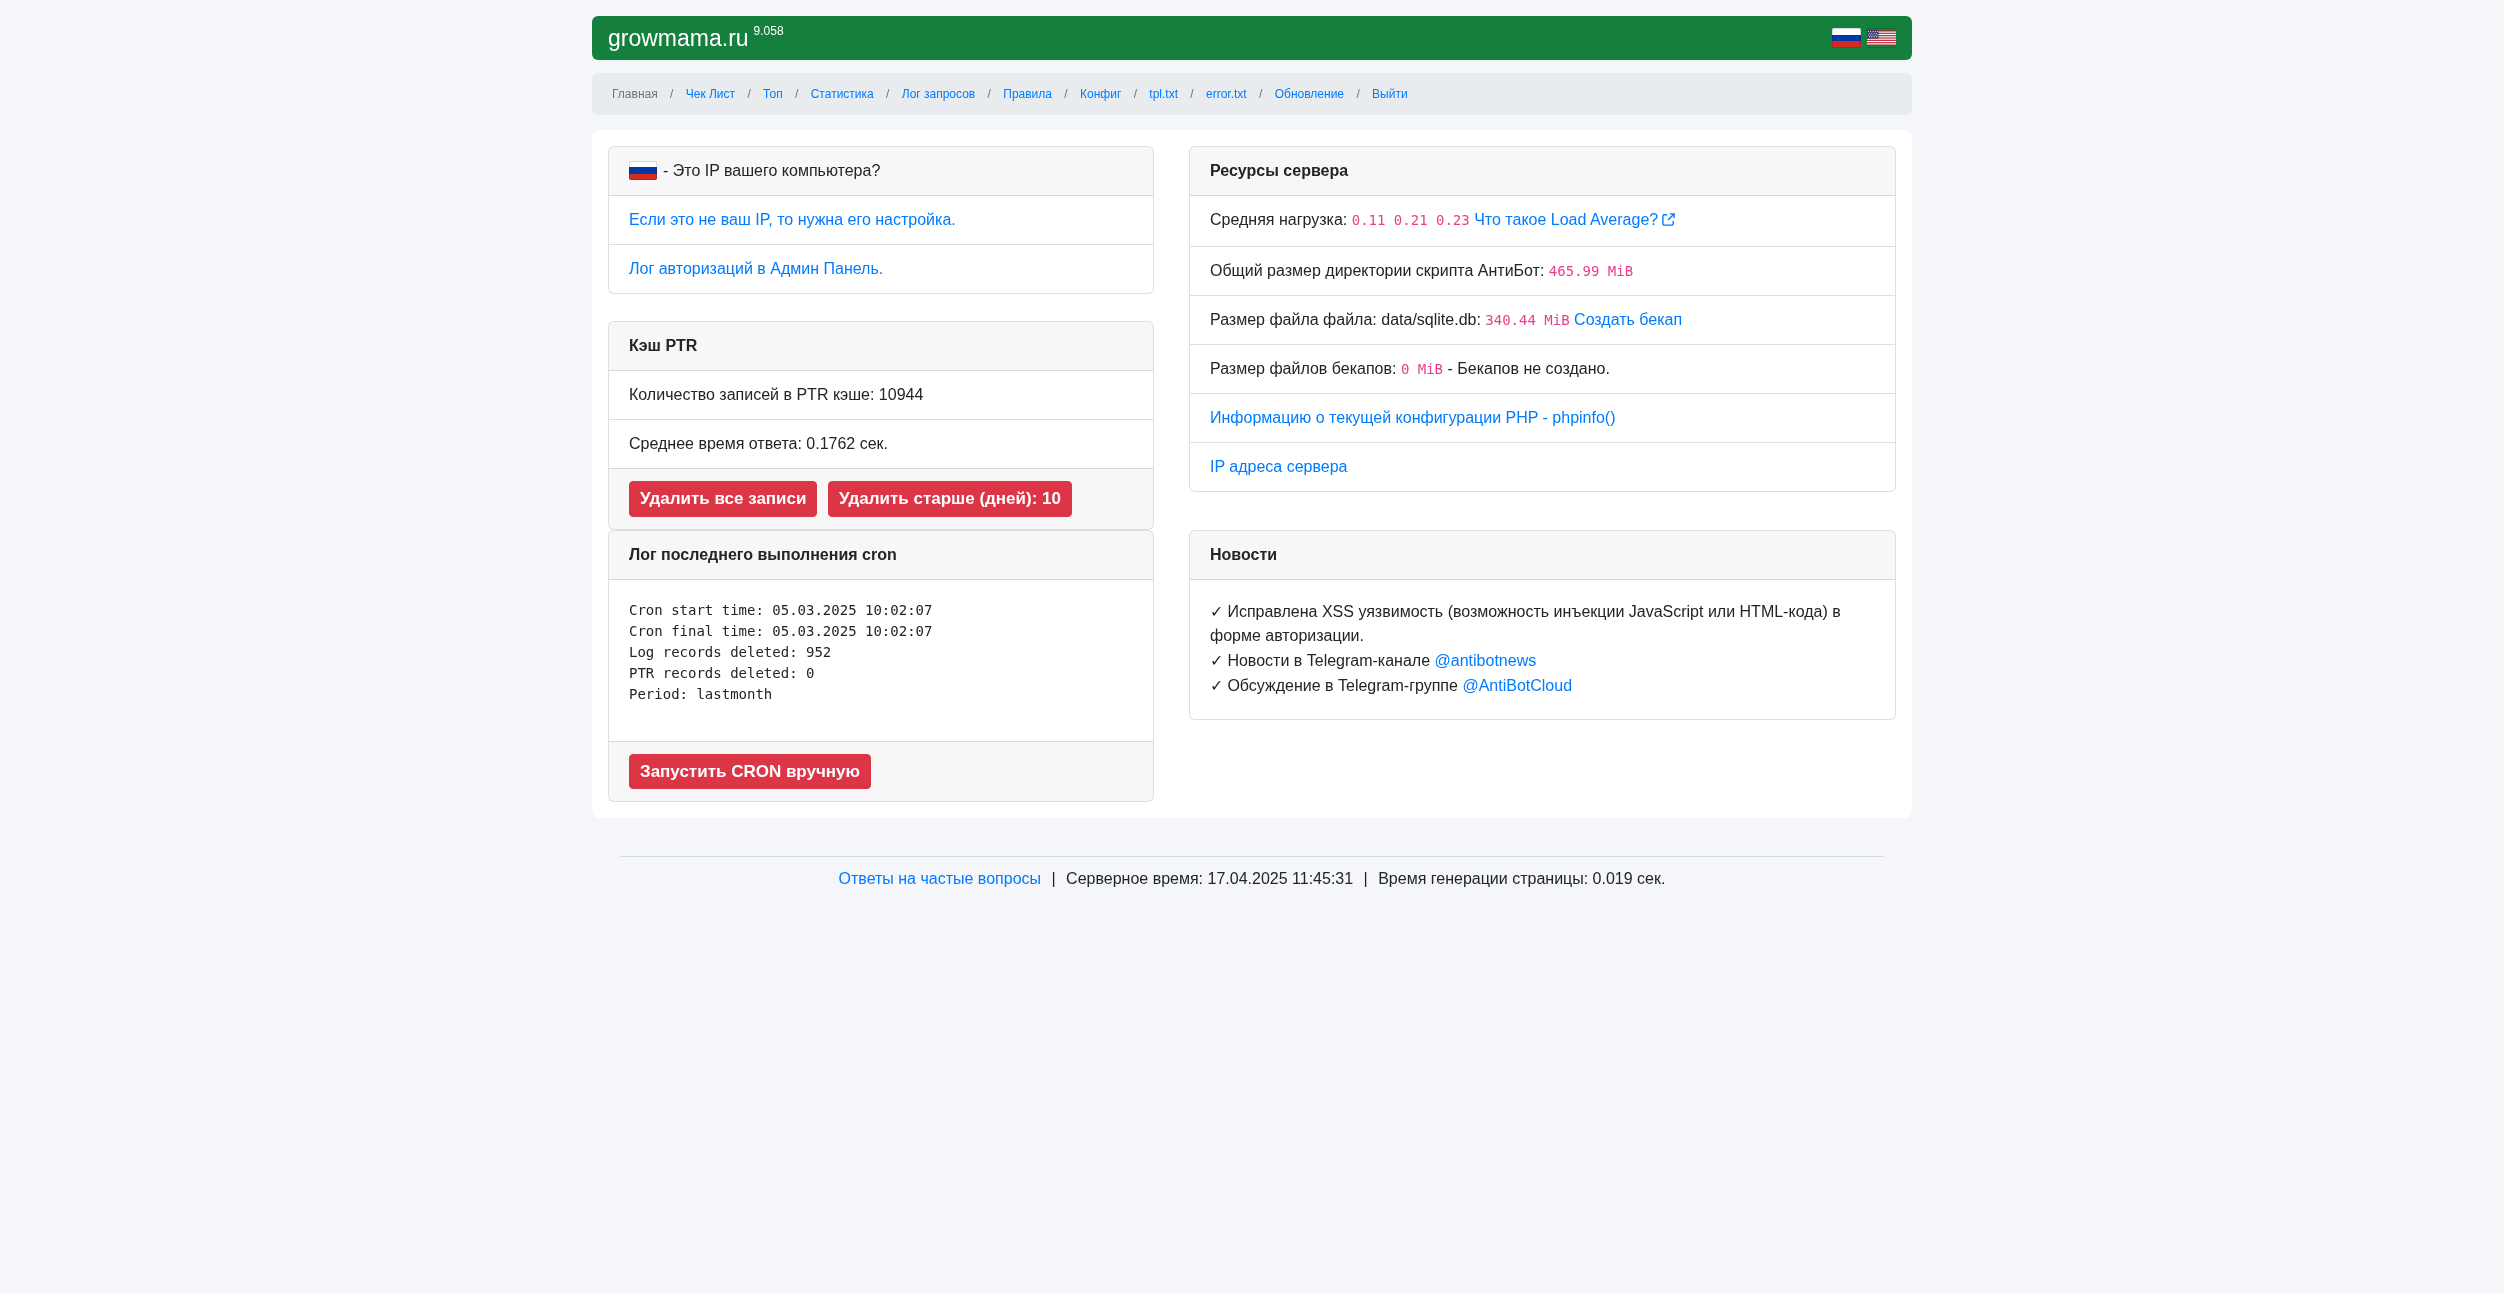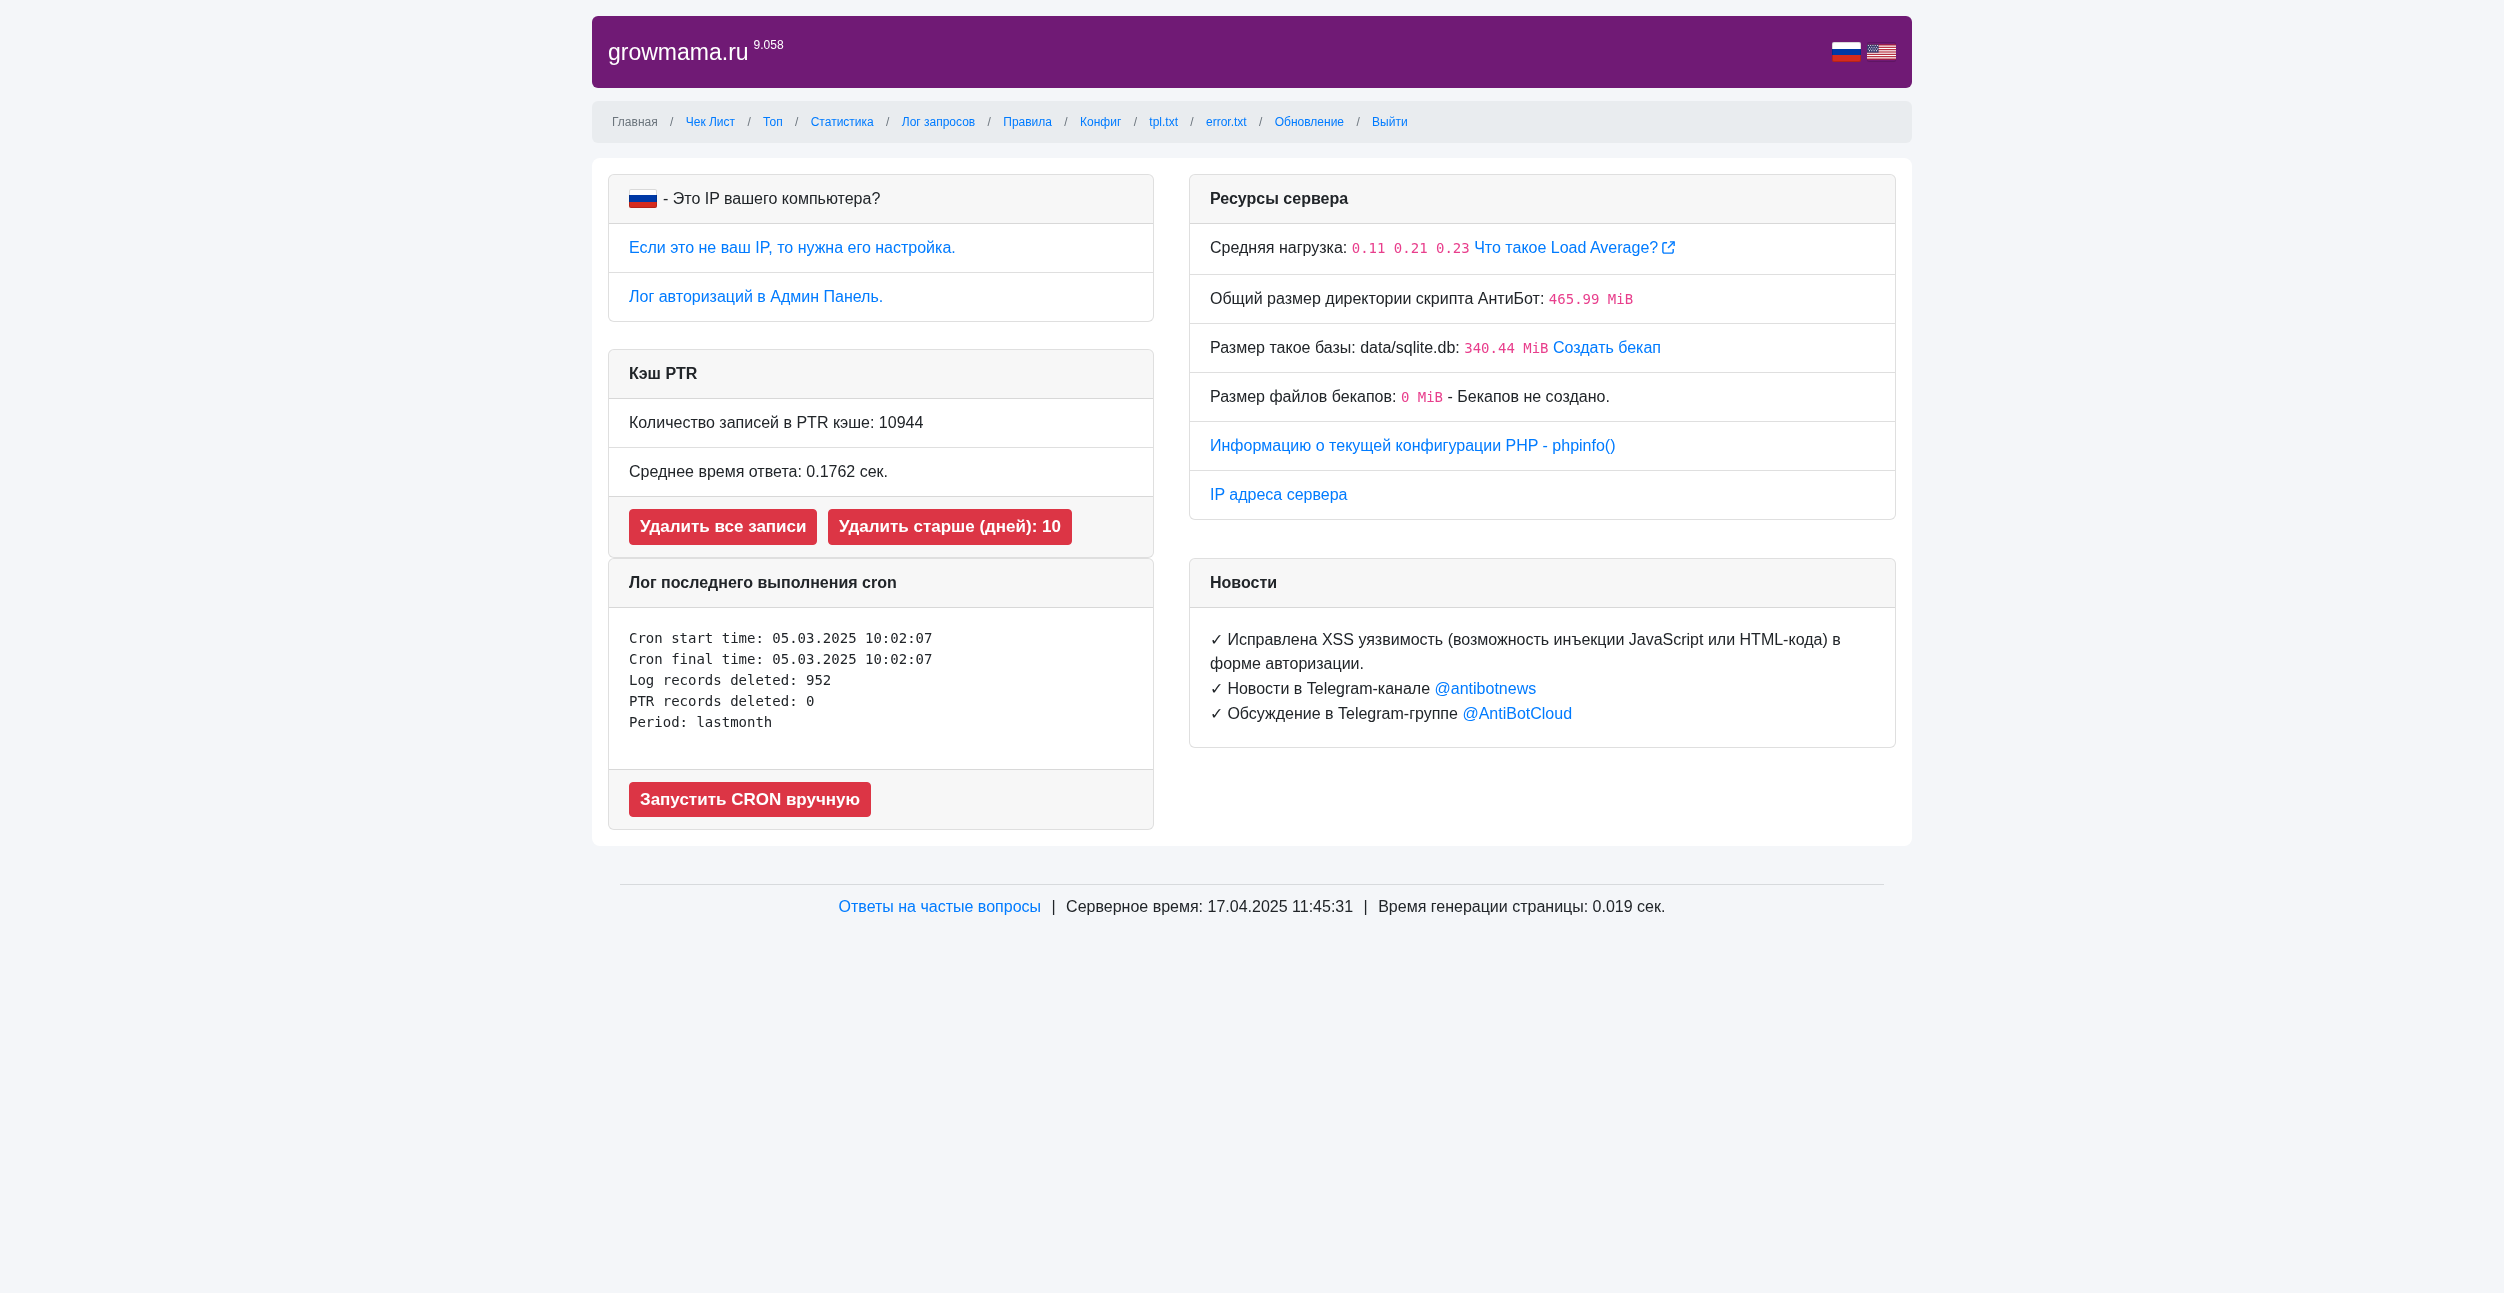--- a/index.html
+++ b/index.html
@@ -9,21 +9,21 @@
     background:#f4f6f9;
     font-family:"Liberation Sans", sans-serif;
     font-size:16px; color:#212529;
   }
   a { color:#007bff; text-decoration:none; cursor:pointer; }
 
   .container { width:1320px; margin:0 auto; }
 
   
   .navbar {
-    margin-top:16px; height:72px; background:#701a75; border-radius:6px;
+    margin-top:16px; height:44px; background:#15803d; border-radius:6px;
     display:flex; align-items:center; justify-content:space-between; padding:0 16px;
   }
   .brand { color:#fff; font-size:23px; line-height:1; }
   .brand sup { font-size:12px; margin-left:5px; position:relative; top:-2px; }
   .flags { display:flex; gap:6px; align-items:center; }
   .flag { width:29px; height:20px; border-radius:2px; box-shadow:inset 0 0 0 1px rgba(0,0,0,.15); cursor:pointer; }
   .flag-ru { background:linear-gradient(180deg,#ffffff 0 33.4%,#0039a6 33.4% 66.7%,#d52b1e 66.7% 100%); }
   .flag-us svg { display:block; width:29px; height:20px; border-radius:2px; }
   .flag-sm { width:28px; height:19px; display:inline-block; vertical-align:-4px; margin-right:6px; }
 
@@ -186,21 +186,21 @@
                     <path d="M6.5 3H3.5A1.5 1.5 0 0 0 2 4.5v8A1.5 1.5 0 0 0 3.5 14h8a1.5 1.5 0 0 0 1.5-1.5V9.5" fill="none" stroke="#007bff" stroke-width="1.5"></path>
                     <path d="M9.5 2H14v4.5" fill="none" stroke="#007bff" stroke-width="1.5"></path>
                     <path d="M13.8 2.2L7.5 8.5" fill="none" stroke="#007bff" stroke-width="1.5"></path>
                   </svg></span></a>
           </div>
           <div class="list-row">
             <span>Общий размер директории скрипта АнтиБот:</span>
             <span class="code">465.99 MiB</span>
           </div>
           <div class="list-row">
-            <span>Размер такое базы: data/sqlite.db:</span>
+            <span>Размер файла файла: data/sqlite.db:</span>
             <span class="code">340.44 MiB</span>
             <a>Создать бекап</a>
           </div>
           <div class="list-row">
             <span>Размер файлов бекапов:</span>
             <span class="code">0 MiB</span>
             <span>- Бекапов не создано.</span>
           </div>
           <div class="list-row">
             <a>Информацию о текущей конфигурации PHP - phpinfo()</a>

